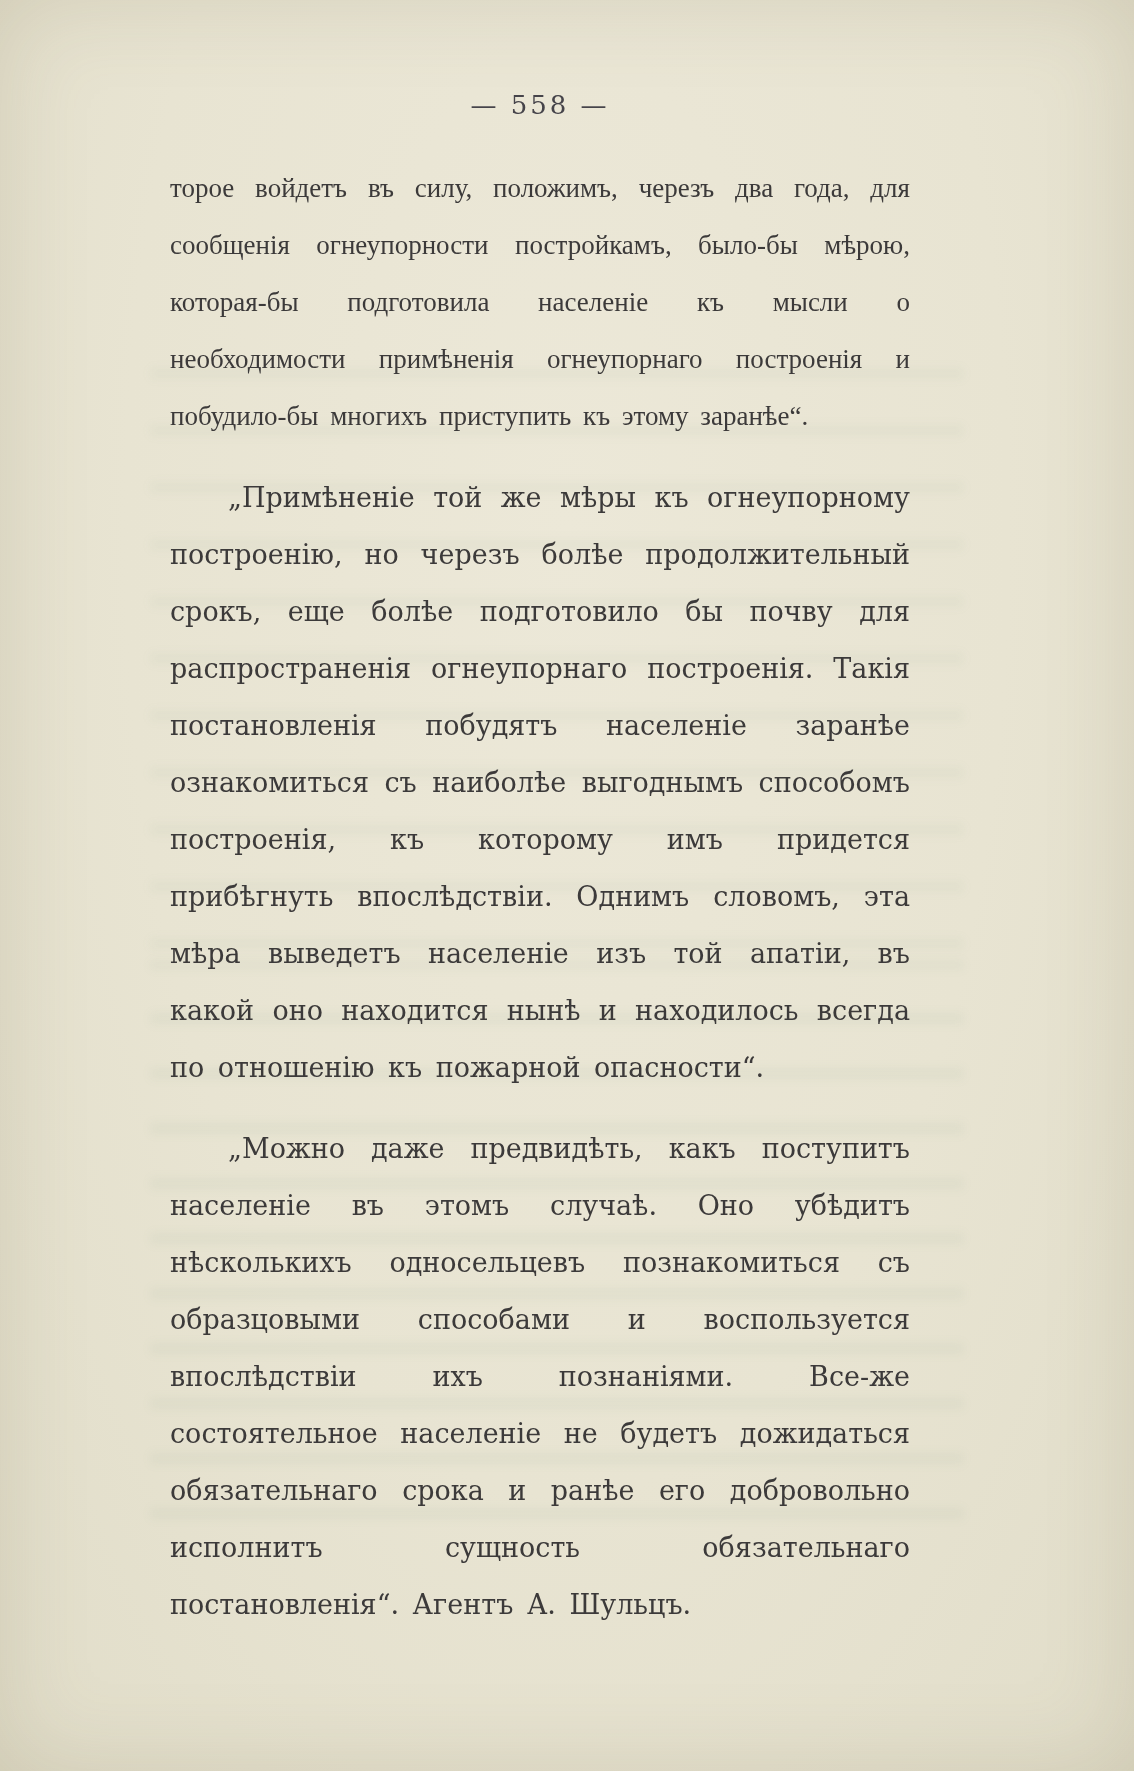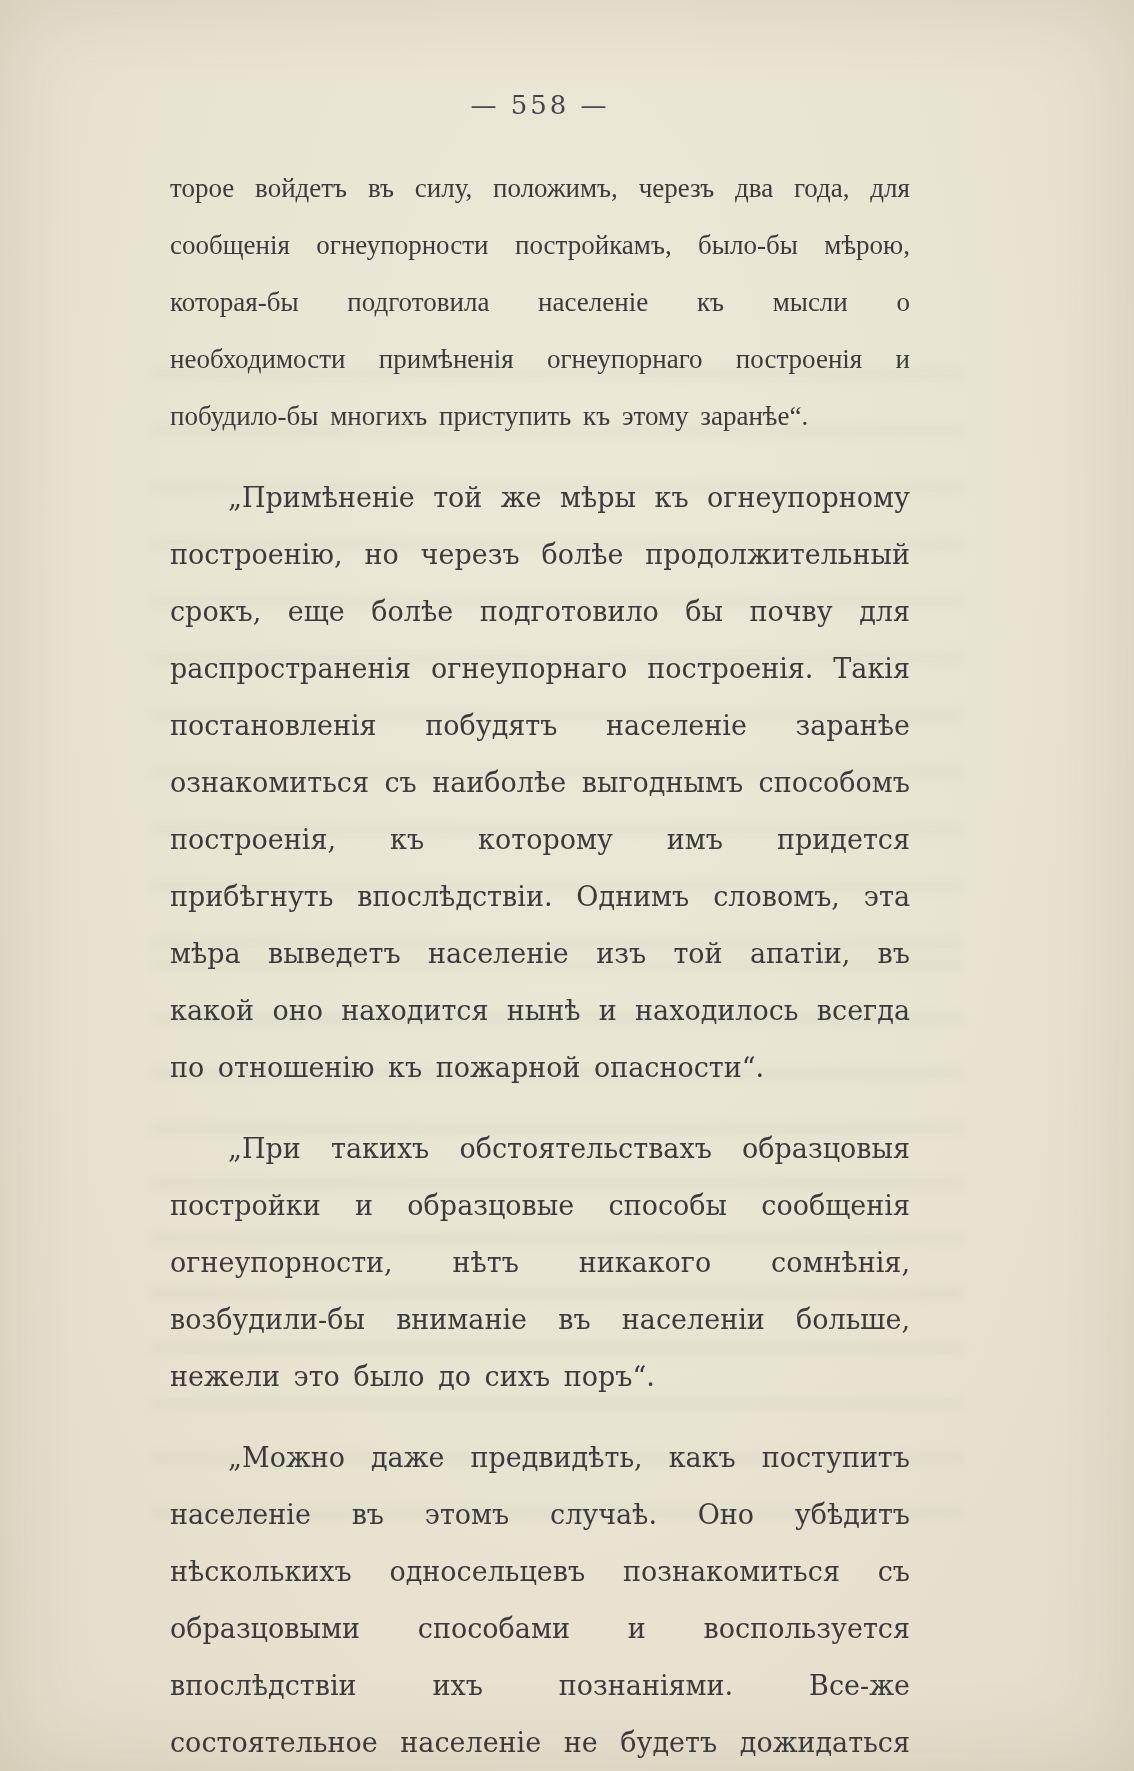--- a/index.html
+++ b/index.html
@@ -73,18 +73,17 @@
   <div class="bleed bleed-a"></div>
   <div class="bleed bleed-b"></div>
 
   <div class="content">
 
     <div class="page-number">— 558 —</div>
 
     <div>
       <p class="para first">торое войдетъ въ силу, положимъ, черезъ два года, для сообщенія огнеупорности постройкамъ, было-бы мѣрою, которая-бы подготовила населеніе къ мысли о необходимости примѣненія огнеупорнаго построенія и побудило-бы многихъ приступить къ этому заранѣе“.</p>
       <p class="para">„Примѣненіе той же мѣры къ огнеупорному построенію, но черезъ болѣе продолжительный срокъ, еще болѣе подготовило бы почву для распространенія огнеупорнаго построенія. Такія постановленія побудятъ населеніе заранѣе ознакомиться съ наиболѣе выгоднымъ способомъ построенія, къ которому имъ придется прибѣгнуть впослѣдствіи. Однимъ словомъ, эта мѣра выведетъ населеніе изъ той апатіи, въ какой оно находится нынѣ и находилось всегда по отношенію къ пожарной опасности“.</p>
-      <p class="para">„При такихъ обстоятельствахъ образцовыя постройки и образцовые способы сообщенія огнеупорности, нѣтъ никакого сомнѣнія, возбудили-бы вниманіе въ населеніи больше, нежели это было до сихъ поръ“.</p>
       <p class="para">„Можно даже предвидѣть, какъ поступитъ населеніе въ этомъ случаѣ. Оно убѣдитъ нѣсколькихъ односельцевъ познакомиться съ образцовыми способами и воспользуется впослѣдствіи ихъ познаніями. Все-же состоятельное населеніе не будетъ дожидаться обязательнаго срока и ранѣе его добровольно исполнитъ сущность обязательнаго постановленія“. Агентъ А. Шульцъ.</p>
     </div>
 
   </div>
 </div>
 
 </body></html>

